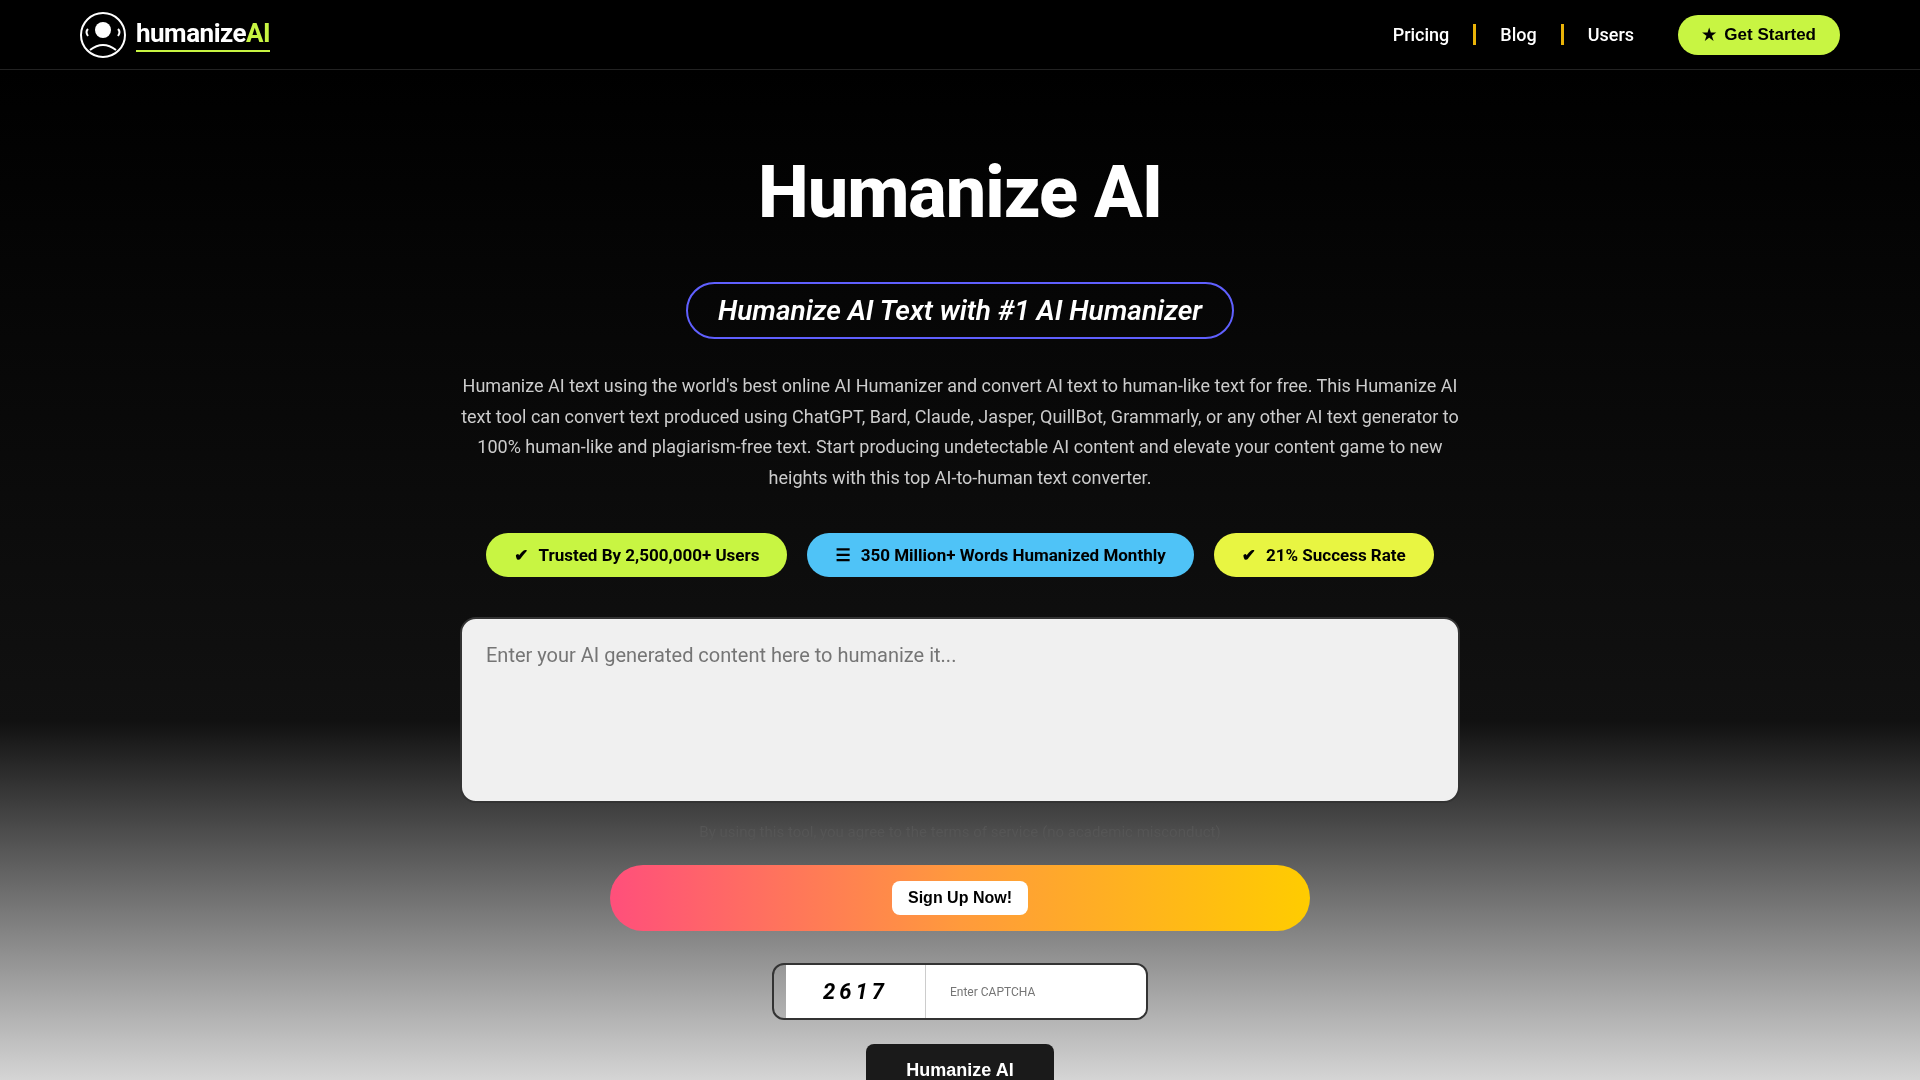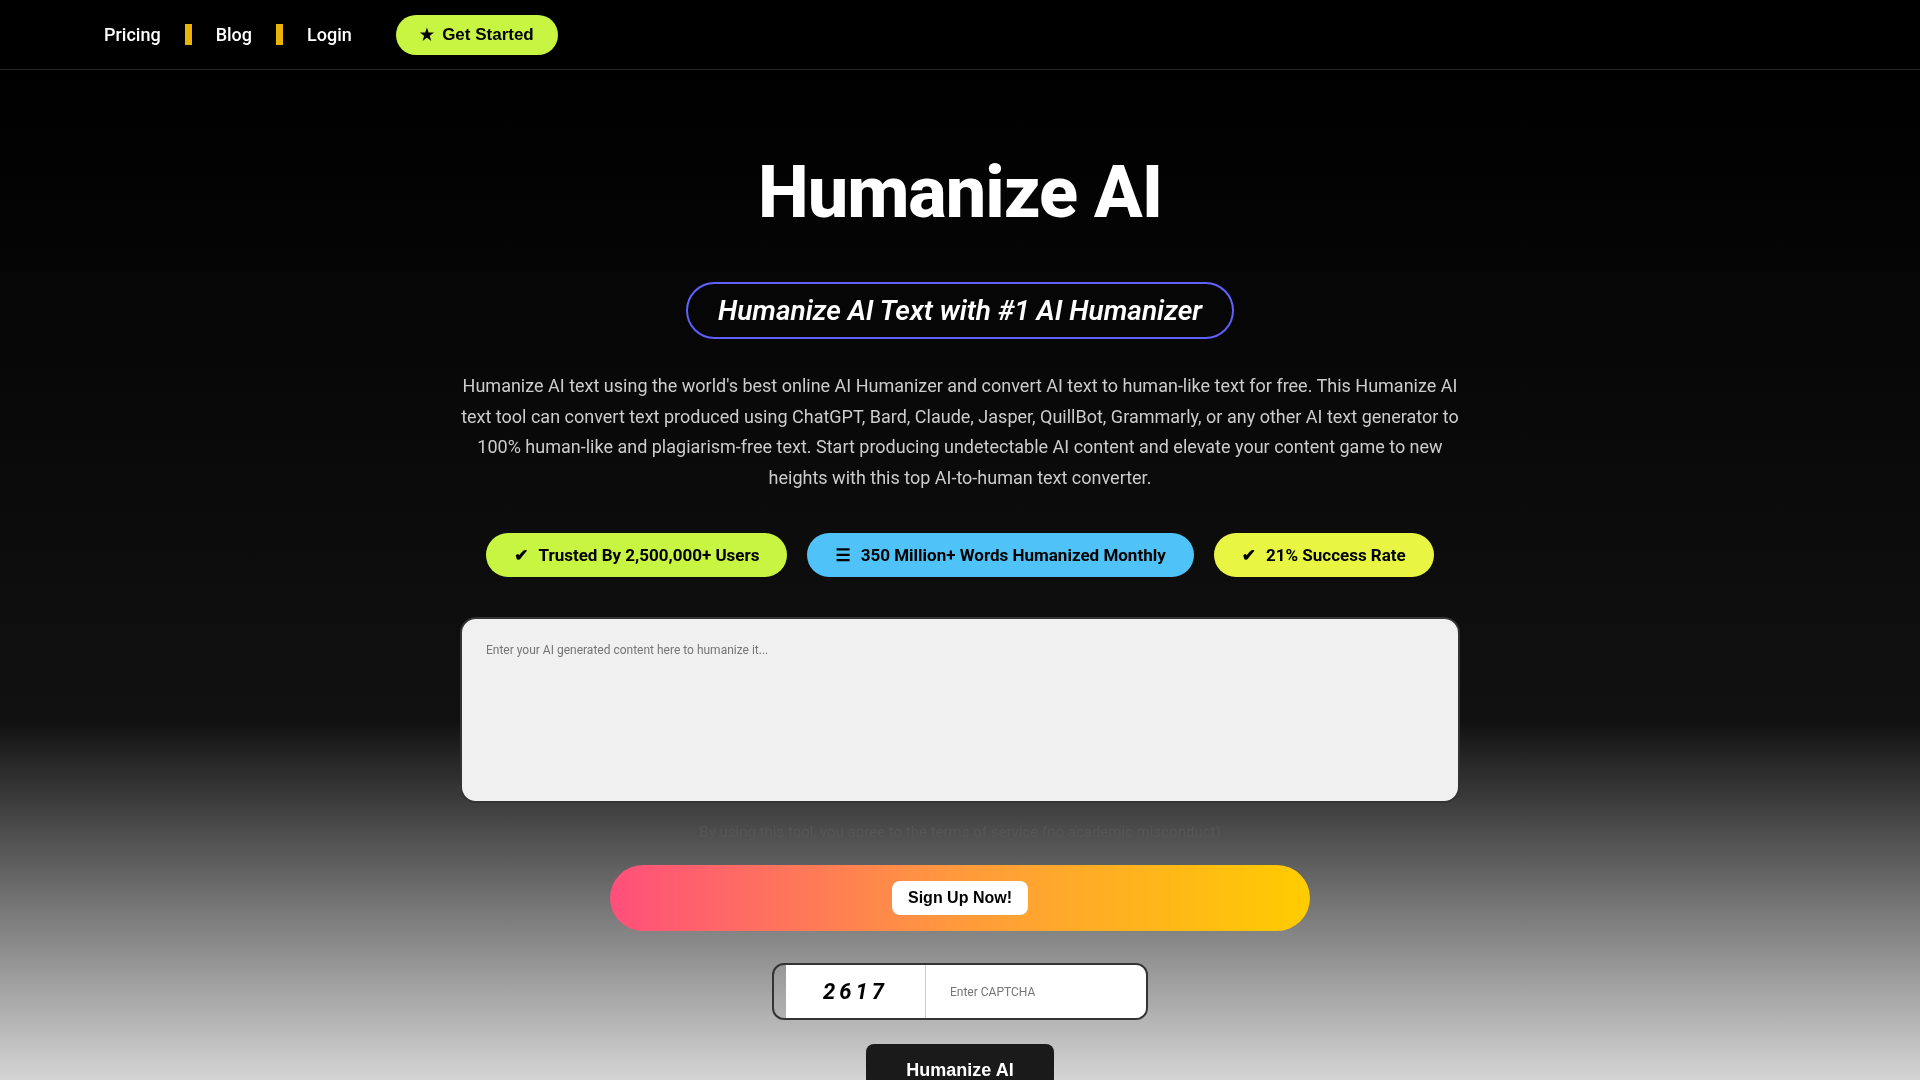--- a/index.html
+++ b/index.html
@@ -63,21 +63,21 @@
       align-items: center;
       gap: 0;
     }
 
     .nav-link {
       color: #fff;
       text-decoration: none;
       font-size: 18px;
       font-weight: 500;
       padding: 0 24px;
-      border-right: 7px solid #eab308;
+      border-right: 3px solid #eab308;
     }
 
     .nav-link:last-of-type {
       border-right: none;
     }
 
     .get-started-btn {
       background: #c8f542;
       color: #000;
       border: none;
@@ -178,21 +178,21 @@
       border: 2px solid #333;
       padding: 24px;
       min-height: 160px;
     }
 
     .text-input {
       width: 100%;
       background: transparent;
       border: none;
       outline: none;
-      font-size: 12px;
+      font-size: 20px;
       color: #888;
       resize: none;
       min-height: 130px;
       font-family: inherit;
     }
 
     
     .terms-text {
       color: #555;
       font-size: 15px;
@@ -293,24 +293,37 @@
       padding: 16px 40px;
       font-size: 18px;
       font-weight: 600;
       cursor: pointer;
     }
   </style>
 </head>
 <body>
 
 <nav>
+  <div class="logo-area">
+    <svg class="logo-icon" viewBox="0 0 46 46" fill="none" xmlns="http://www.w3.org/2000/svg">
+      <circle cx="23" cy="23" r="22" stroke="#fff" stroke-width="2"></circle>
+      <circle cx="23" cy="18" r="8" fill="#fff"></circle>
+      <path d="M10 38 Q23 28 36 38" stroke="#fff" stroke-width="2" fill="none"></path>
+      <path d="M8 24 Q5 20 8 17" stroke="#fff" stroke-width="2" fill="none"></path>
+      <path d="M38 24 Q41 20 38 17" stroke="#fff" stroke-width="2" fill="none"></path>
+    </svg>
+    <div>
+      <span class="logo-text">humanize<span>AI</span></span>
+      <span class="logo-underline"></span>
+    </div>
+  </div>
   <div class="nav-links">
     <a href="#" class="nav-link">Pricing</a>
     <a href="#" class="nav-link">Blog</a>
-    <a href="#" class="nav-link">Login</a>
+    <a href="#" class="nav-link">Users</a>
     <button class="get-started-btn">
       <span class="star-icon">★</span>
       <span>Get Started</span>
     </button>
   </div>
 </nav>
 
 <div class="hero">
   <h1 class="hero-title">Humanize AI</h1>
 

